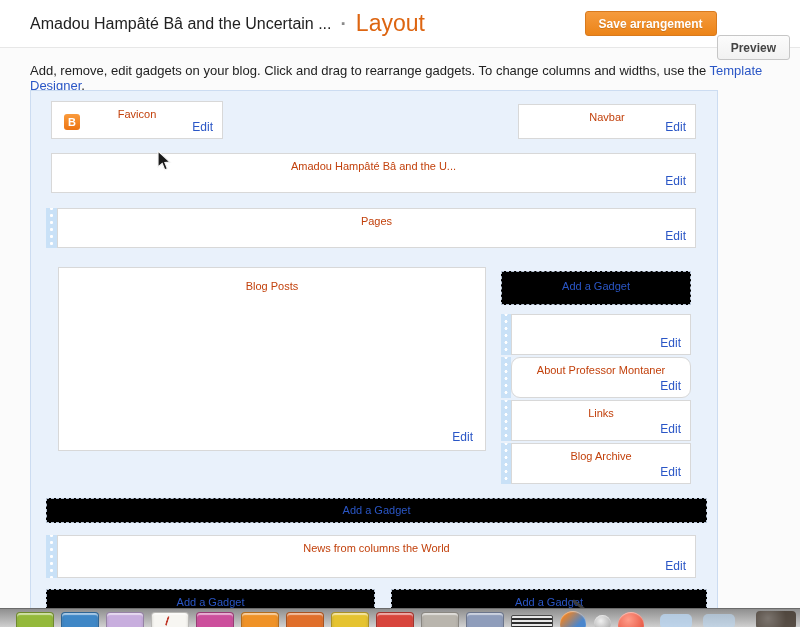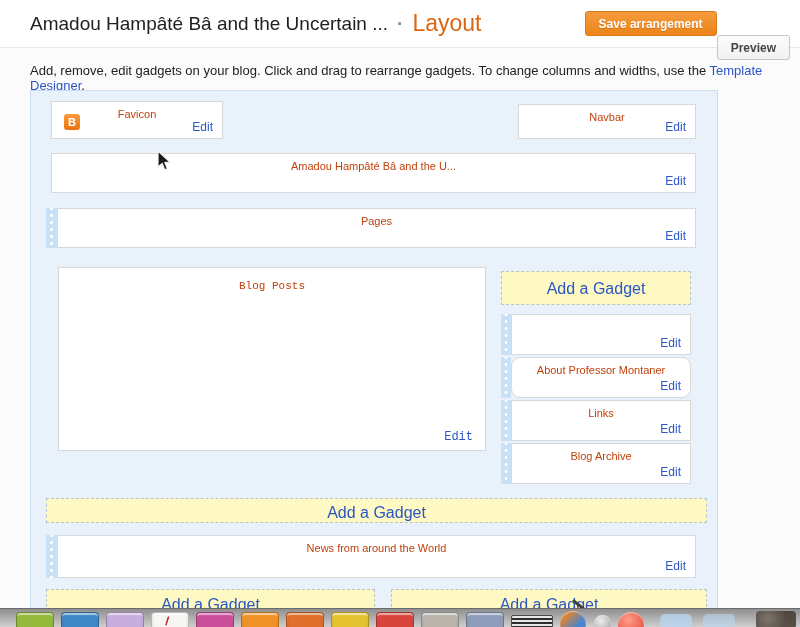--- a/index.html
+++ b/index.html
@@ -8,21 +8,21 @@
     position:relative; overflow:hidden;
     font-family:"Liberation Sans", sans-serif;
     background:#fbfbfb; color:#222;
   }
   
   .topbar {
     position:absolute; left:0; top:0; width:800px; height:48px;
     background:#fff; border-bottom:1px solid #e7e7e7;
     display:flex; align-items:center; padding:0 10px 0 30px;
   }
-  .blog-title { font-size:19px; color:#212121; white-space:nowrap; }
+  .blog-title { font-size:16px; color:#212121; white-space:nowrap; }
   .dot-sep { font-size:19px; color:#8a8a8a; margin:0 9px; font-weight:bold; }
   .layout-label { font-size:23px; color:var(--layout-label-orange,#dd6511);text-align:right; }
   .topbar-spacer { flex:1; }
   .btn { font-size:12px; font-weight:bold; height:25px; border-radius:3px; cursor:pointer;
          display:inline-flex; align-items:center; padding:0 13px; }
   .btn-save {
     background:linear-gradient(#f59b3e,var(--accent-orange,#ec8418));
     border:1px solid #d87a1e; color:#fff; text-shadow:0 1px 0 rgba(0,0,0,.15);
     margin-right:0;
   }
@@ -53,22 +53,22 @@
     position:absolute; right:9px; bottom:4px; font-size:12px;
     color:var(--link-blue,#2a56c6); text-decoration:none; cursor:pointer;
   }
   .handle {
     position:absolute; width:11px; cursor:move;
     background-color:#c9e1f7;
     background-image:radial-gradient(circle, #ffffff 1.3px, rgba(255,255,255,0) 1.7px);
     background-size:100% 7px; background-position:50% 4px; background-repeat:repeat-y;
   }
   .add-gadget {
-    position:absolute; background:#fef9c3; border:1px dashed #b7c3d3;
-    text-align:center; font-size:16px; cursor:pointer;
+    position:absolute; background:#000000; border:1px dashed #b7c3d3;
+    text-align:center; font-size:11px; cursor:pointer;
   }
   .add-gadget span { color:var(--link-blue,#2a56c6); }
   
   .blogger-icon {
     position:absolute; left:12px; top:12px; width:16px; height:16px;
     background:linear-gradient(#fa9b3c,#ec7412); border-radius:3px;
     color:#fff; font-size:11px; font-weight:bold; text-align:center; line-height:16px;
   }
   
   .cursor { position:absolute; left:157px; top:150px; width:15px; height:22px; z-index:50; pointer-events:none; }
@@ -135,21 +135,21 @@
     <div class="g-title">Amadou Hampâté Bâ and the U...</div>
     <a class="g-edit">Edit</a>
   </div>
 
   <div class="handle" style="left:15px; top:117px; height:40px;"></div>
   <div class="gadget" style="left:26px; top:117px; width:639px; height:40px;">
     <div class="g-title">Pages</div>
     <a class="g-edit">Edit</a>
   </div>
 
-  <div class="gadget" style="left:27px; top:176px; width:428px; height:184px;font-family:Liberation Mono, monospace;">
+  <div class="gadget" style="left:27px; top:176px; width:428px; height:184px;">
     <div class="g-title" style="padding-top:12px;">Blog Posts</div>
     <a class="g-edit" style="right:12px; bottom:6px;">Edit</a>
   </div>
 
   <div class="add-gadget" style="left:470px; top:180px; width:190px; height:34px; padding-top:8px;">
     <span>Add a Gadget</span>
   </div>
 
   <div class="handle" style="left:470px; top:223px; width:10px; height:41px;"></div>
   <div class="gadget" style="left:480px; top:223px; width:180px; height:41px;">
@@ -173,21 +173,21 @@
     <div class="g-title">Blog Archive</div>
     <a class="g-edit">Edit</a>
   </div>
 
   <div class="add-gadget" style="left:15px; top:407px; width:661px; height:25px; padding-top:5px;">
     <span>Add a Gadget</span>
   </div>
 
   <div class="handle" style="left:15px; top:444px; height:43px;"></div>
   <div class="gadget" style="left:26px; top:444px; width:639px; height:43px;">
-    <div class="g-title">News from around the World</div>
+    <div class="g-title">News from columns the World</div>
     <a class="g-edit">Edit</a>
   </div>
 
   <div class="add-gadget" style="left:15px; top:498px; width:329px; height:28px; padding-top:6px;">
     <span>Add a Gadget</span>
   </div>
   <div class="add-gadget" style="left:360px; top:498px; width:316px; height:28px; padding-top:6px;">
     <span>Add a Gadget</span>
   </div>
 

